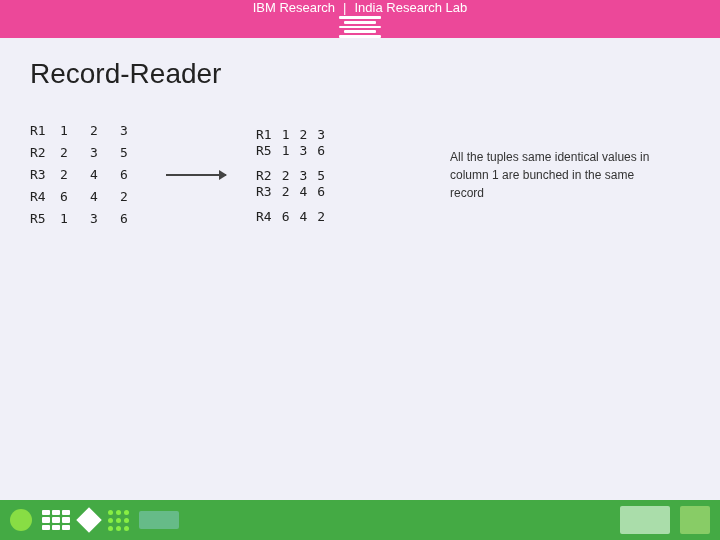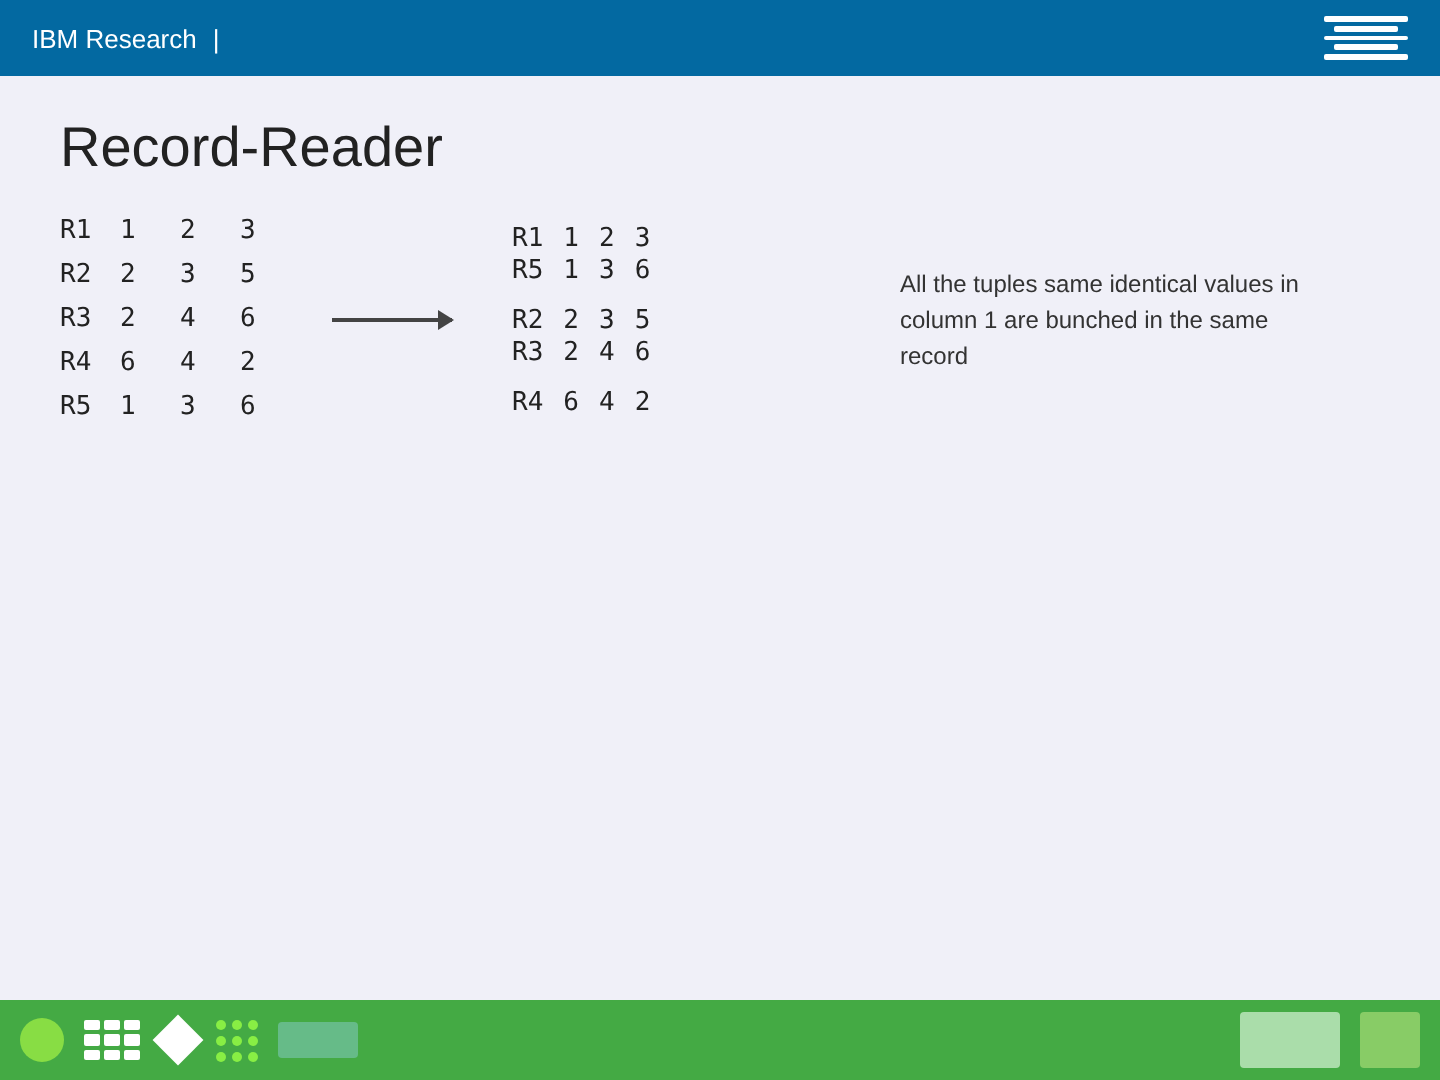--- a/index.html
+++ b/index.html
@@ -9,25 +9,26 @@
       font-family: Arial, Helvetica, sans-serif;
       background: #e8e8f4;
       overflow: hidden;
       position: relative;
     }
 
     
     .header {
       width: 100%;
       height: 38px;
-      background: #0369a1;
+      background: #ec4899;
       display: flex;
       align-items: center;
       justify-content: space-between;
       padding: 0 16px;
+      flex-direction: column;
     }
     .header-left {
       display: flex;
       align-items: center;
       gap: 4px;
       font-size: 13px;
       color: #fff;
     }
     .header-separator {
       color: #fff;
@@ -58,21 +59,21 @@
       width: 100%;
       height: 462px;
       padding: 20px 30px;
       position: relative;
     }
 
     .page-title {
       font-size: 28px;
       font-weight: normal;
       color: #222;
-      margin-bottom: 15px;
+      margin-bottom: 30px;
     }
 
     
     .diagram {
       display: flex;
       align-items: center;
       gap: 0;
       margin-top: 10px;
       position: relative;
     }
@@ -218,20 +219,21 @@
       border-radius: 2px;
     }
   </style>
 </head>
 <body>
 
 <div class="header">
   <div class="header-left">
     <span>IBM Research</span>
     <span class="header-separator">|</span>
+    <span>India Research Lab</span>
   </div>
   <div class="ibm-logo">
     <div class="ibm-logo-bar"></div>
     <div class="ibm-logo-bar"></div>
     <div class="ibm-logo-bar"></div>
     <div class="ibm-logo-bar"></div>
     <div class="ibm-logo-bar"></div>
   </div>
 </div>
 

